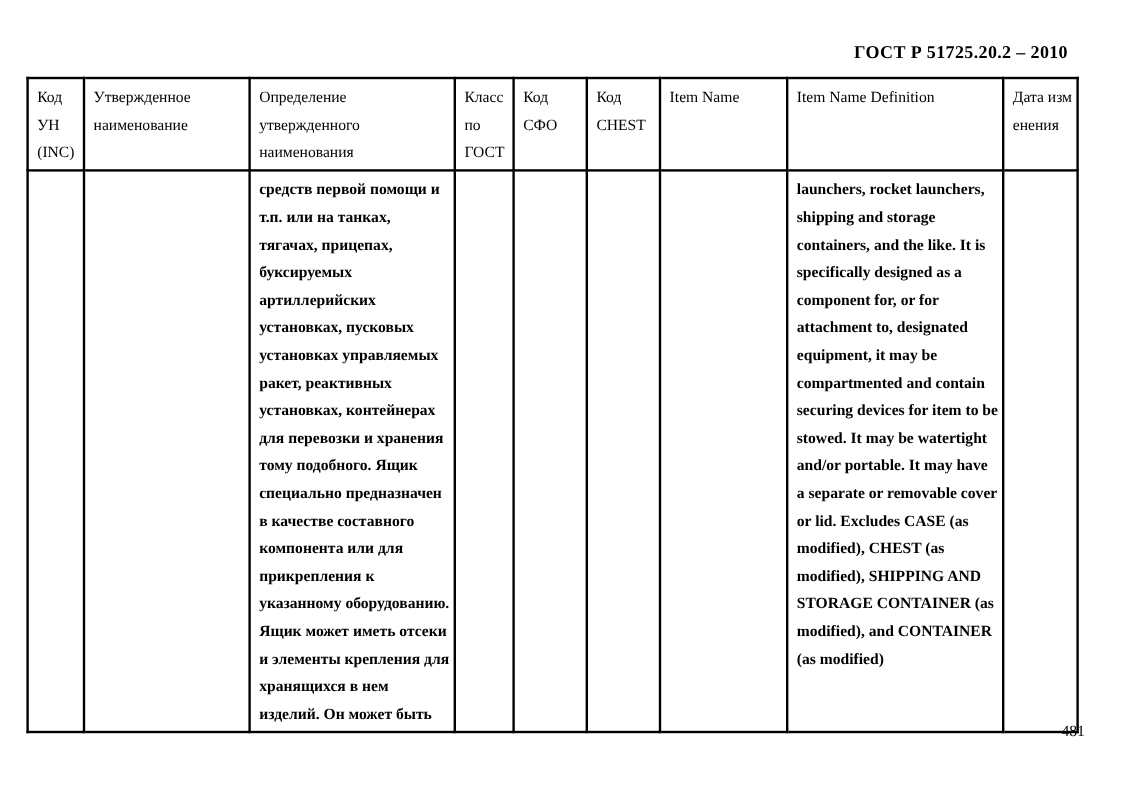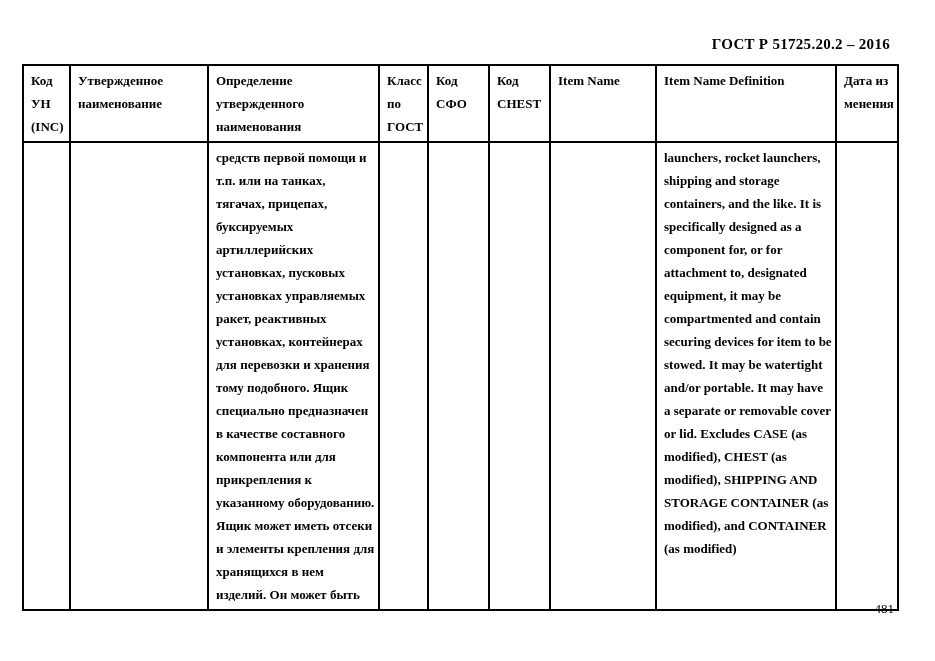--- a/index.html
+++ b/index.html
@@ -37,21 +37,21 @@
   table.gost-table td {
     border: 2px solid #000000;
     vertical-align: top;
     text-align: left;
     font-size: 13px;
     line-height: 23px;
     padding: 3px 3px 3px 7px;
     overflow: hidden;
   }
   thead th {
-    font-weight: bold;
+    font-weight: normal;
     border-bottom: 3px solid #000000;
     height: 62px;
   }
   tbody td {
     height: 455px;
     font-weight: bold;
   }
   th.col-date, td.col-date {
     word-break: break-all;
   }
@@ -59,30 +59,30 @@
     padding-left: 6px;
     padding-right: 2px;
   }
   td.cell-def-en {
     padding-left: 6px;
     padding-right: 1px;
   }
   .page-number {
     position: absolute;
     top: 601px;
-    right: 41px;
+    right: 31px;
     font-size: 13px;
   }
 </style>
 </head>
 <body>
 
 <div class="page">
 
-  <div class="doc-header">ГОСТ Р 51725.20.2 – 2016</div>
+  <div class="doc-header">ГОСТ Р 51725.20.2 – 2010</div>
 
   <table class="gost-table">
     <colgroup>
       <col style="width:47px">
       <col style="width:138px">
       <col style="width:171px">
       <col style="width:49px">
       <col style="width:61px">
       <col style="width:61px">
       <col style="width:106px">

